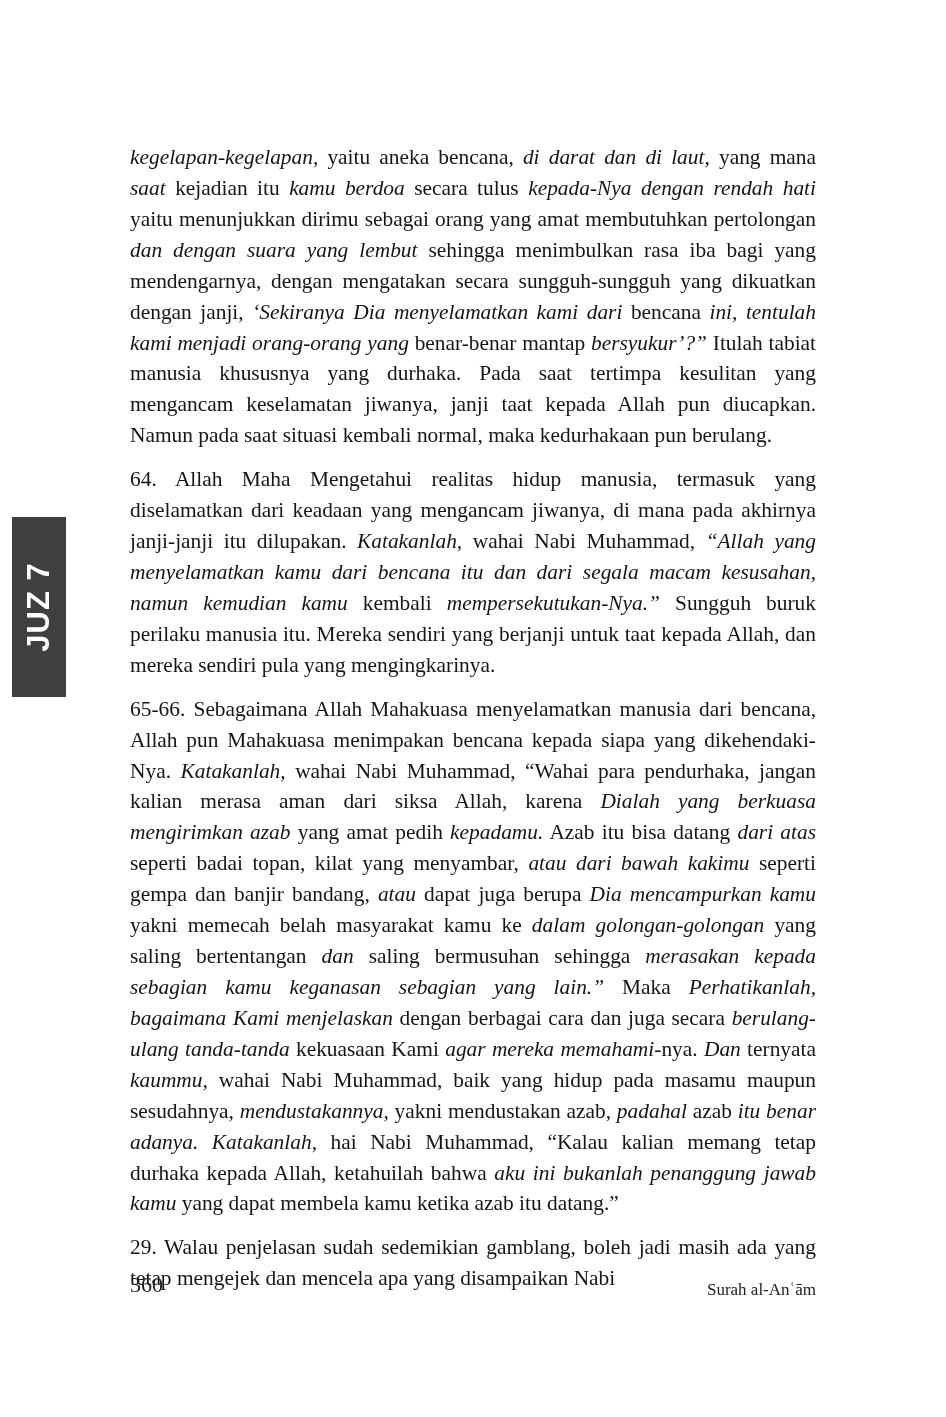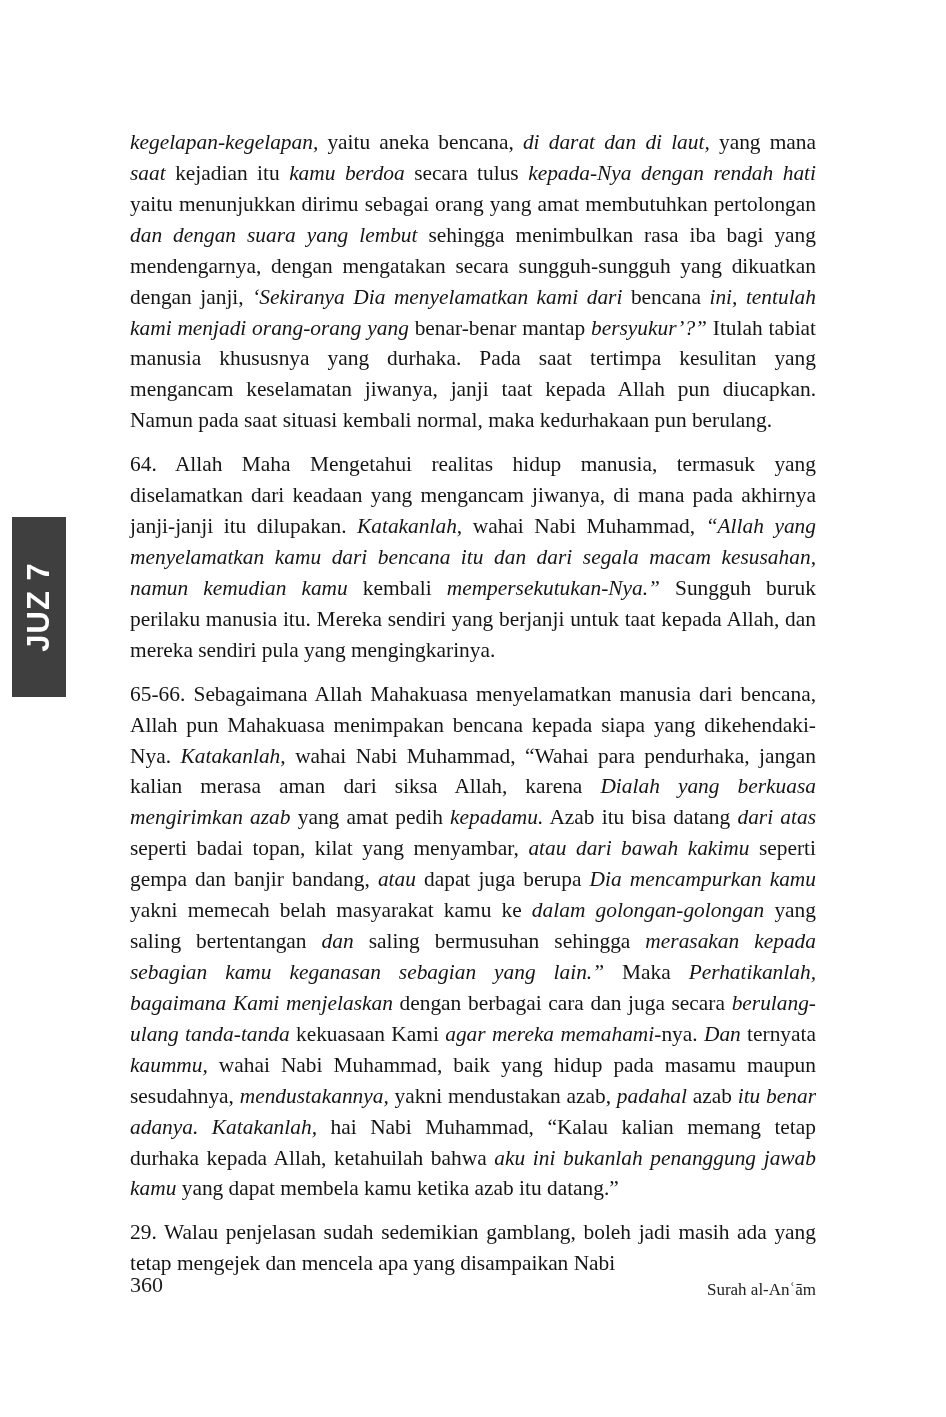--- a/index.html
+++ b/index.html
@@ -35,21 +35,21 @@
     transform: rotate(-90deg);
     white-space: nowrap;
     font-family: "Liberation Sans", sans-serif;
     font-weight: bold;
     font-size: 31px;
     letter-spacing: 1px;
   }
   .content {
     position: absolute;
     left: 130px;
-    top: 127px;
+    top: 142px;
     width: 686px;
   }
   p.para {
     margin: 0 0 13px 0;
     font-size: 21.4px;
     line-height: 1.445;
     text-align: justify;
     text-justify: inter-word;
     hyphens: manual;
   }

